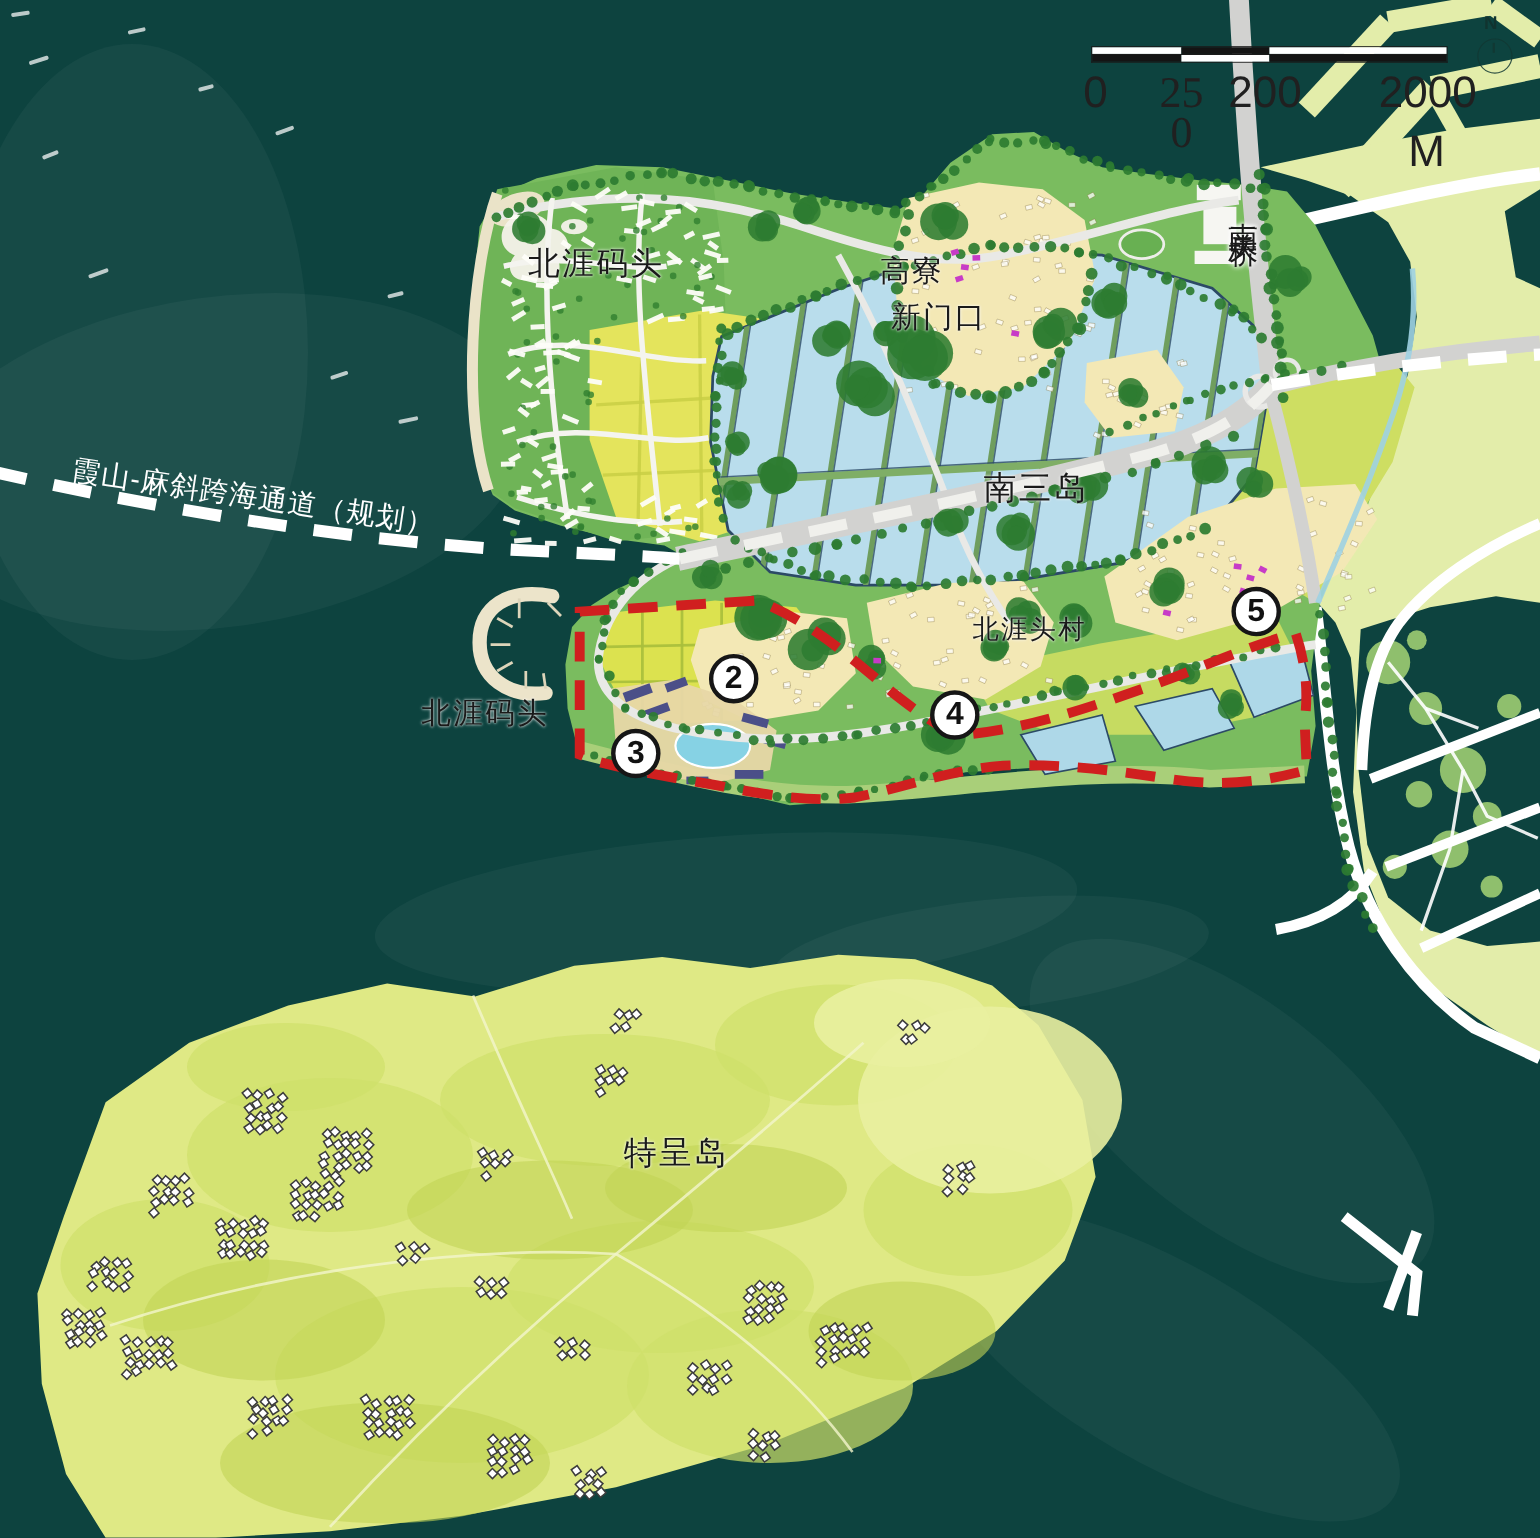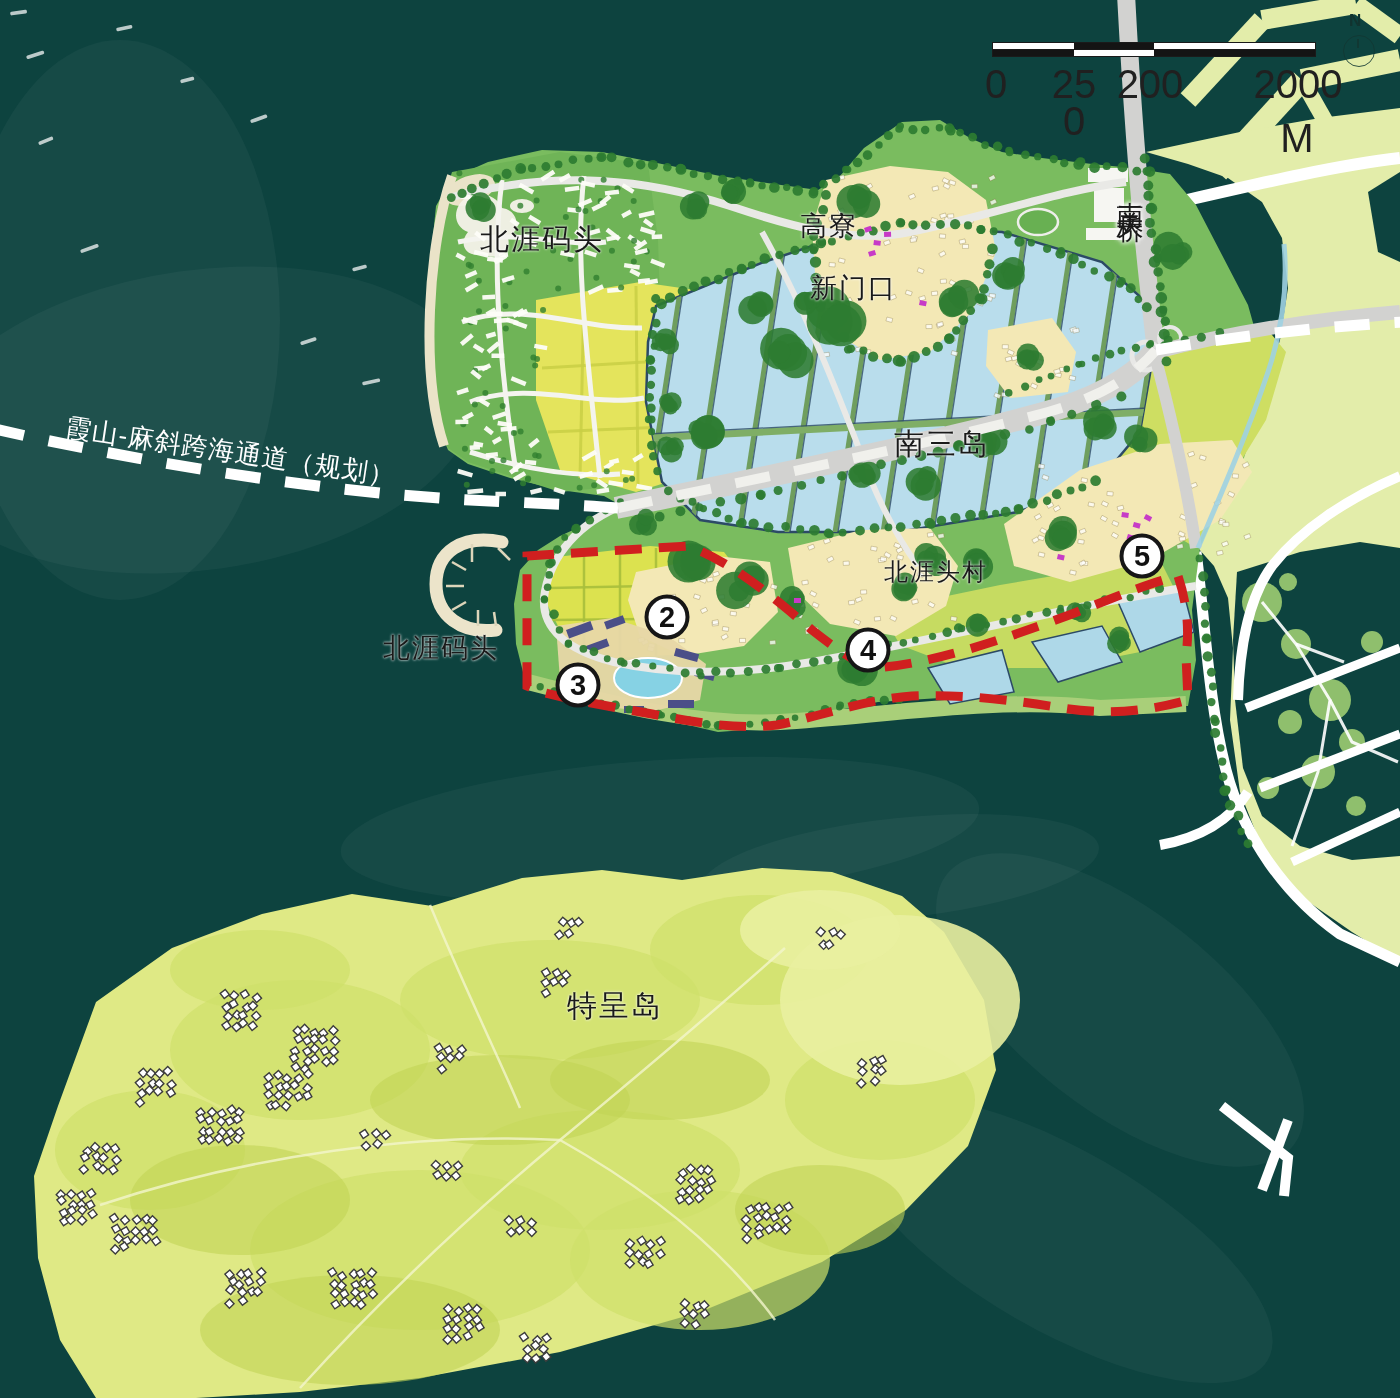--- a/index.html
+++ b/index.html
@@ -42,21 +42,21 @@
           background:#fff;border:4px solid #161616;box-sizing:border-box;
           display:flex;align-items:center;justify-content:center;
           font-size:29px;font-weight:700;color:#111;
           transform:translate(-50%,-50%);}
   .scalebar{position:absolute;left:992px;top:42px;width:324px;}
   .sb-row{display:flex;height:6px;border:1px solid #1a1a1a;box-sizing:content-box;width:322px;}
   .sb-row.r2{border-top:none;}
   .seg{height:100%;}
   .tick{position:absolute;transform:translateX(-50%);text-align:center;
         font-size:40px;color:#202020;line-height:.92;top:24px;}
-  .tick.wrap{width:54px;word-break:break-all;}
+  .tick.wrap{width:54px;word-break:break-all;font-family:Liberation Serif, serif;}
   .sb-unit{position:absolute;left:305px;top:74px;transform:translateX(-50%);
            font-size:40px;color:#202020;}
   .north{position:absolute;left:1343px;top:35px;width:30px;height:30px;
          border:1.5px solid rgba(18,55,50,.85);border-radius:50%;}
   .north-n{position:absolute;left:1349px;top:11px;font-size:17px;font-weight:700;
            color:#11332f;}
   .north-t{position:absolute;left:1357px;top:39px;width:2px;height:9px;
            background:rgba(18,55,50,.9);}
 </style>
 </head>
@@ -1457,26 +1457,26 @@
   <div class="tick" style="left:158px">200</div>
   <div class="tick" style="left:306px">2000</div>
   <div class="sb-unit">M</div>
 </div>
 
 <div class="north"></div>
 <div class="north-n">N</div>
 <div class="north-t"></div>
 
 <div class="lbl" style="left:480px;top:220px;font-size:29px">北涯码头</div>
-<div class="lbl" style="left:800px;top:208px;font-size:27px">高寮</div>
+<div class="lbl" style="left:800px;top:228px;font-size:27px">高寮</div>
 <div class="lbl" style="left:810px;top:270px;font-size:27px">新门口</div>
 <div class="lbl b" style="left:894px;top:424px;font-size:30px">南三岛</div>
 <div class="lbl" style="left:884px;top:556px;font-size:24px">北涯头村</div>
 <div class="lbl b" style="left:383px;top:630px;font-size:27px">北涯码头</div>
-<div class="lbl b" style="left:567px;top:986px;font-size:30px">特呈岛</div>
+<div class="lbl b" style="left:567px;top:1028px;font-size:30px">特呈岛</div>
 <div class="lbl b vert" style="left:1112px;top:180px;font-size:27px">南三大桥</div>
 <div class="lbl w" style="left:68px;top:410px;font-size:26px;transform:rotate(8.5deg);transform-origin:left top">霞山-麻斜跨海通道（规划）</div>
 
 <div class="marker" style="left:667px;top:617px">2</div>
 <div class="marker" style="left:578px;top:685px">3</div>
 <div class="marker" style="left:868px;top:650px">4</div>
 <div class="marker" style="left:1142px;top:556px">5</div>
 </div>
 
 </body></html>

